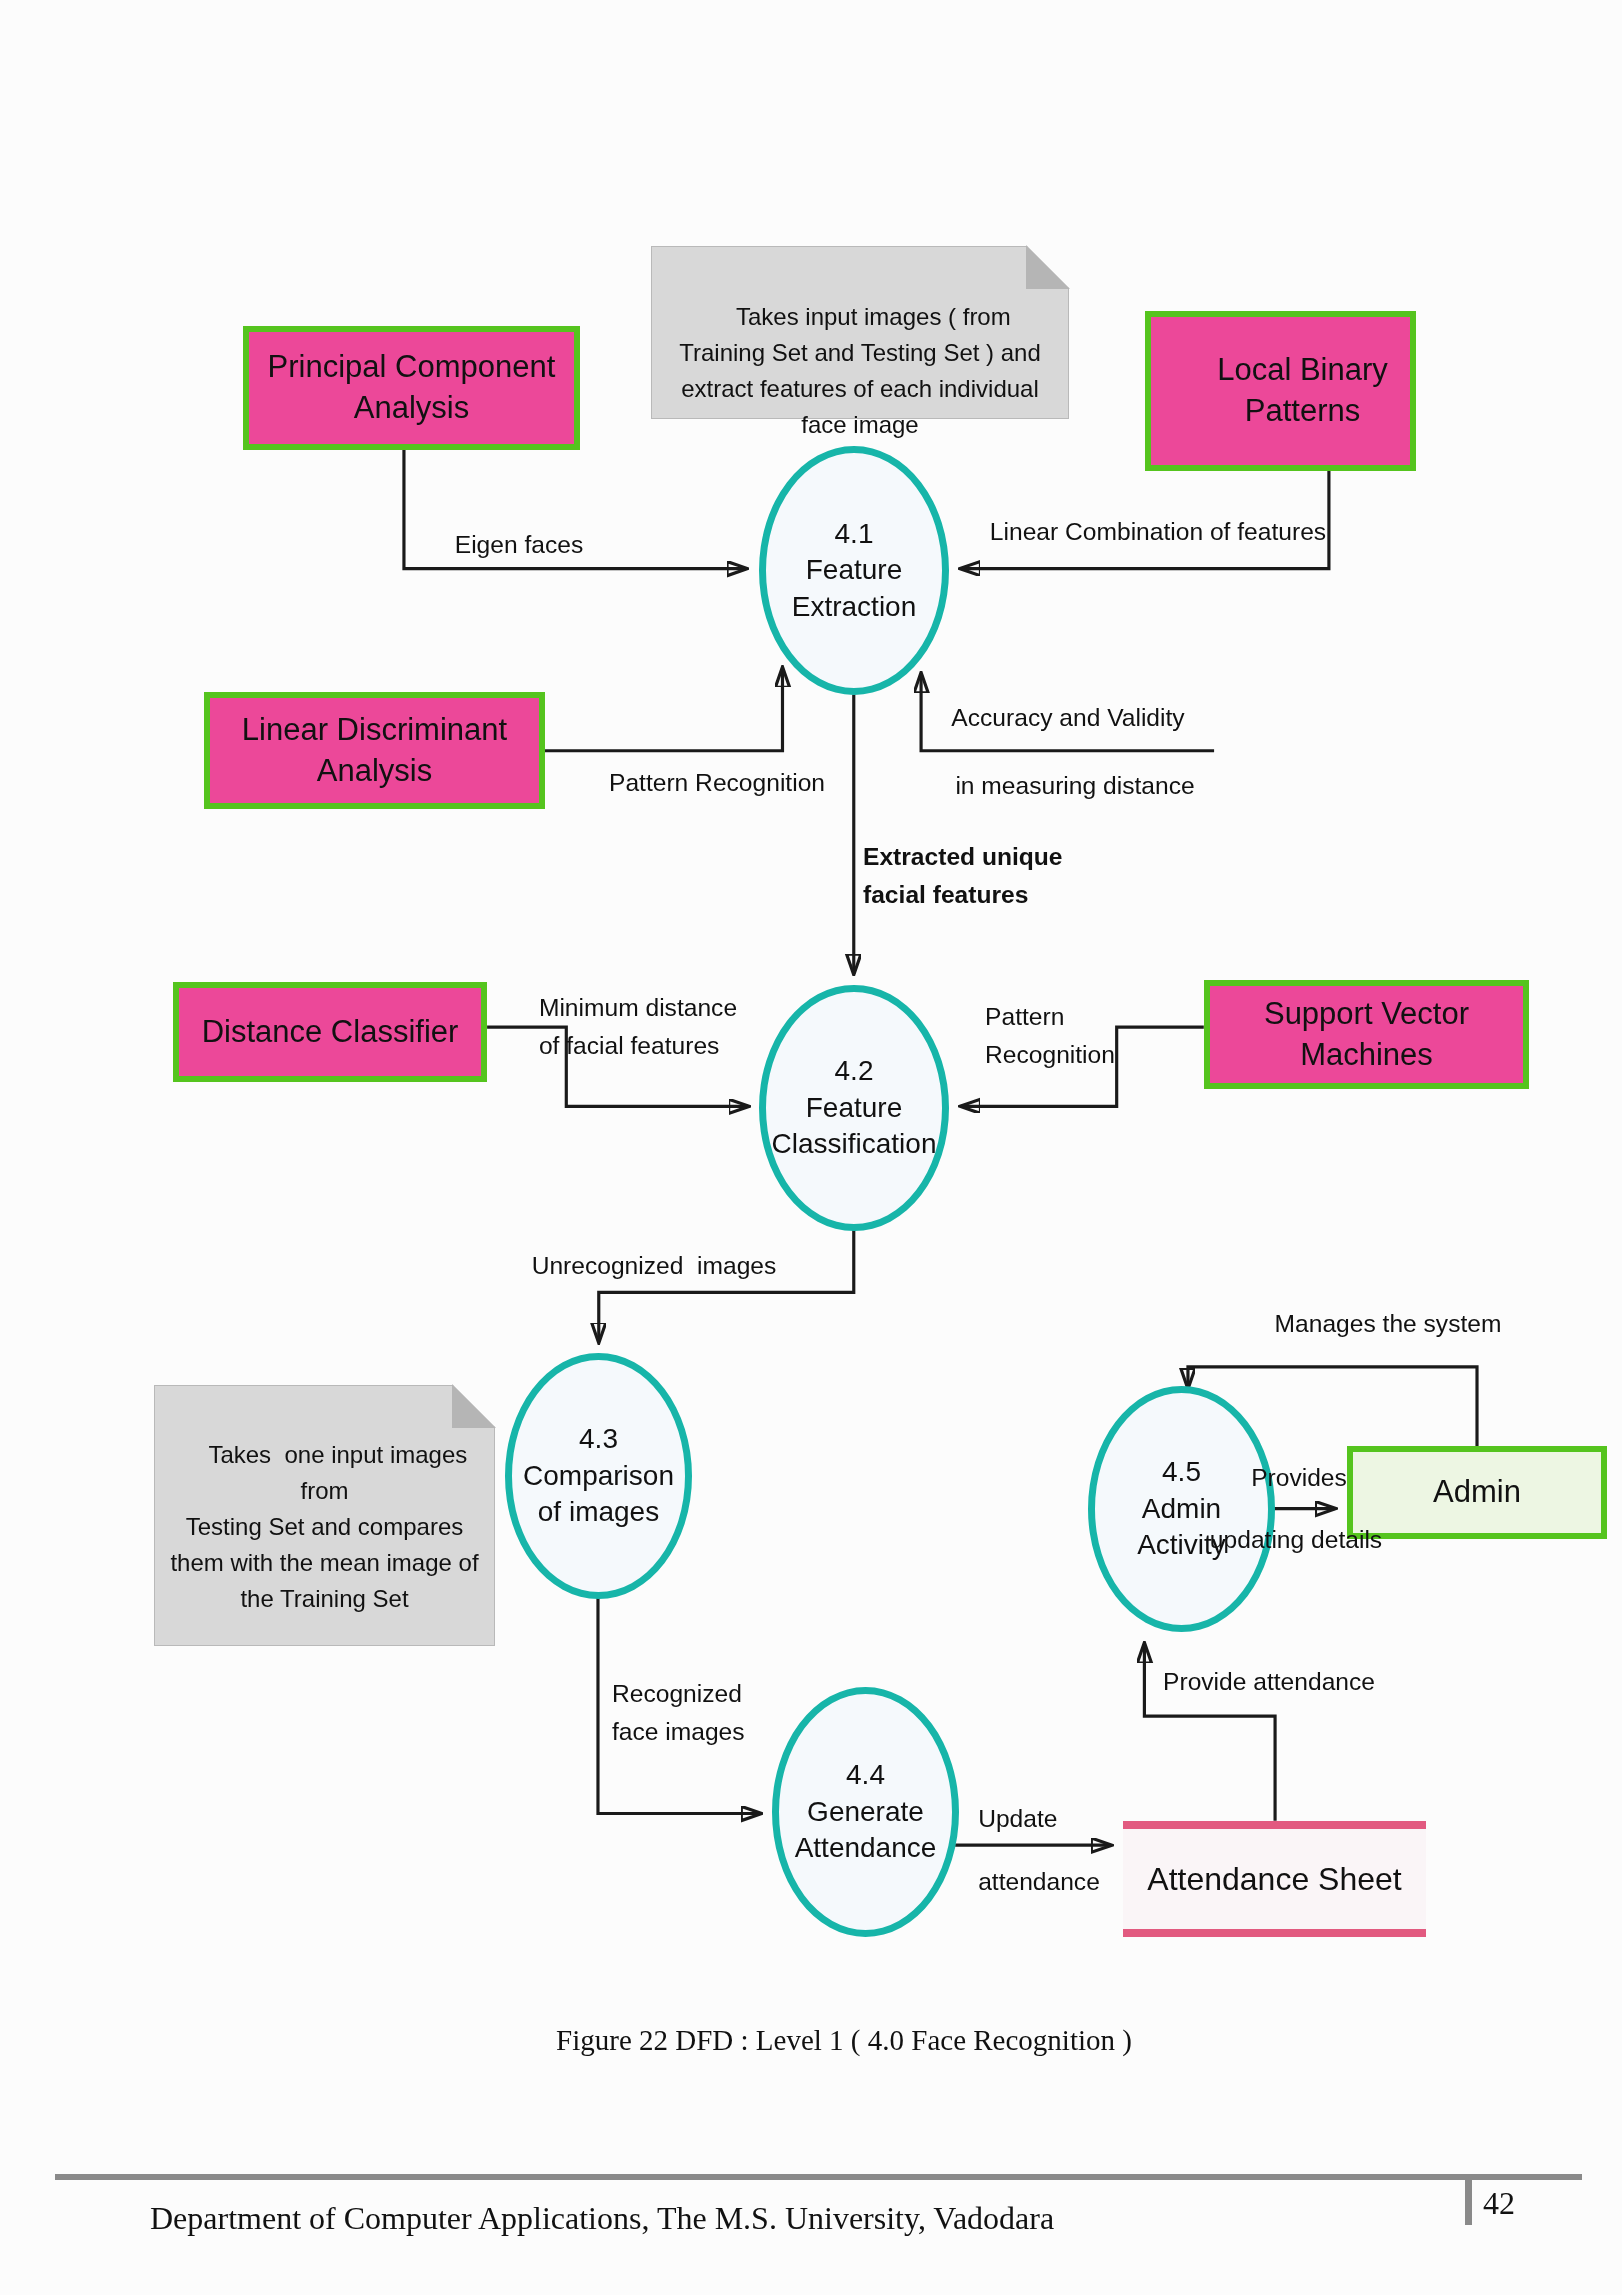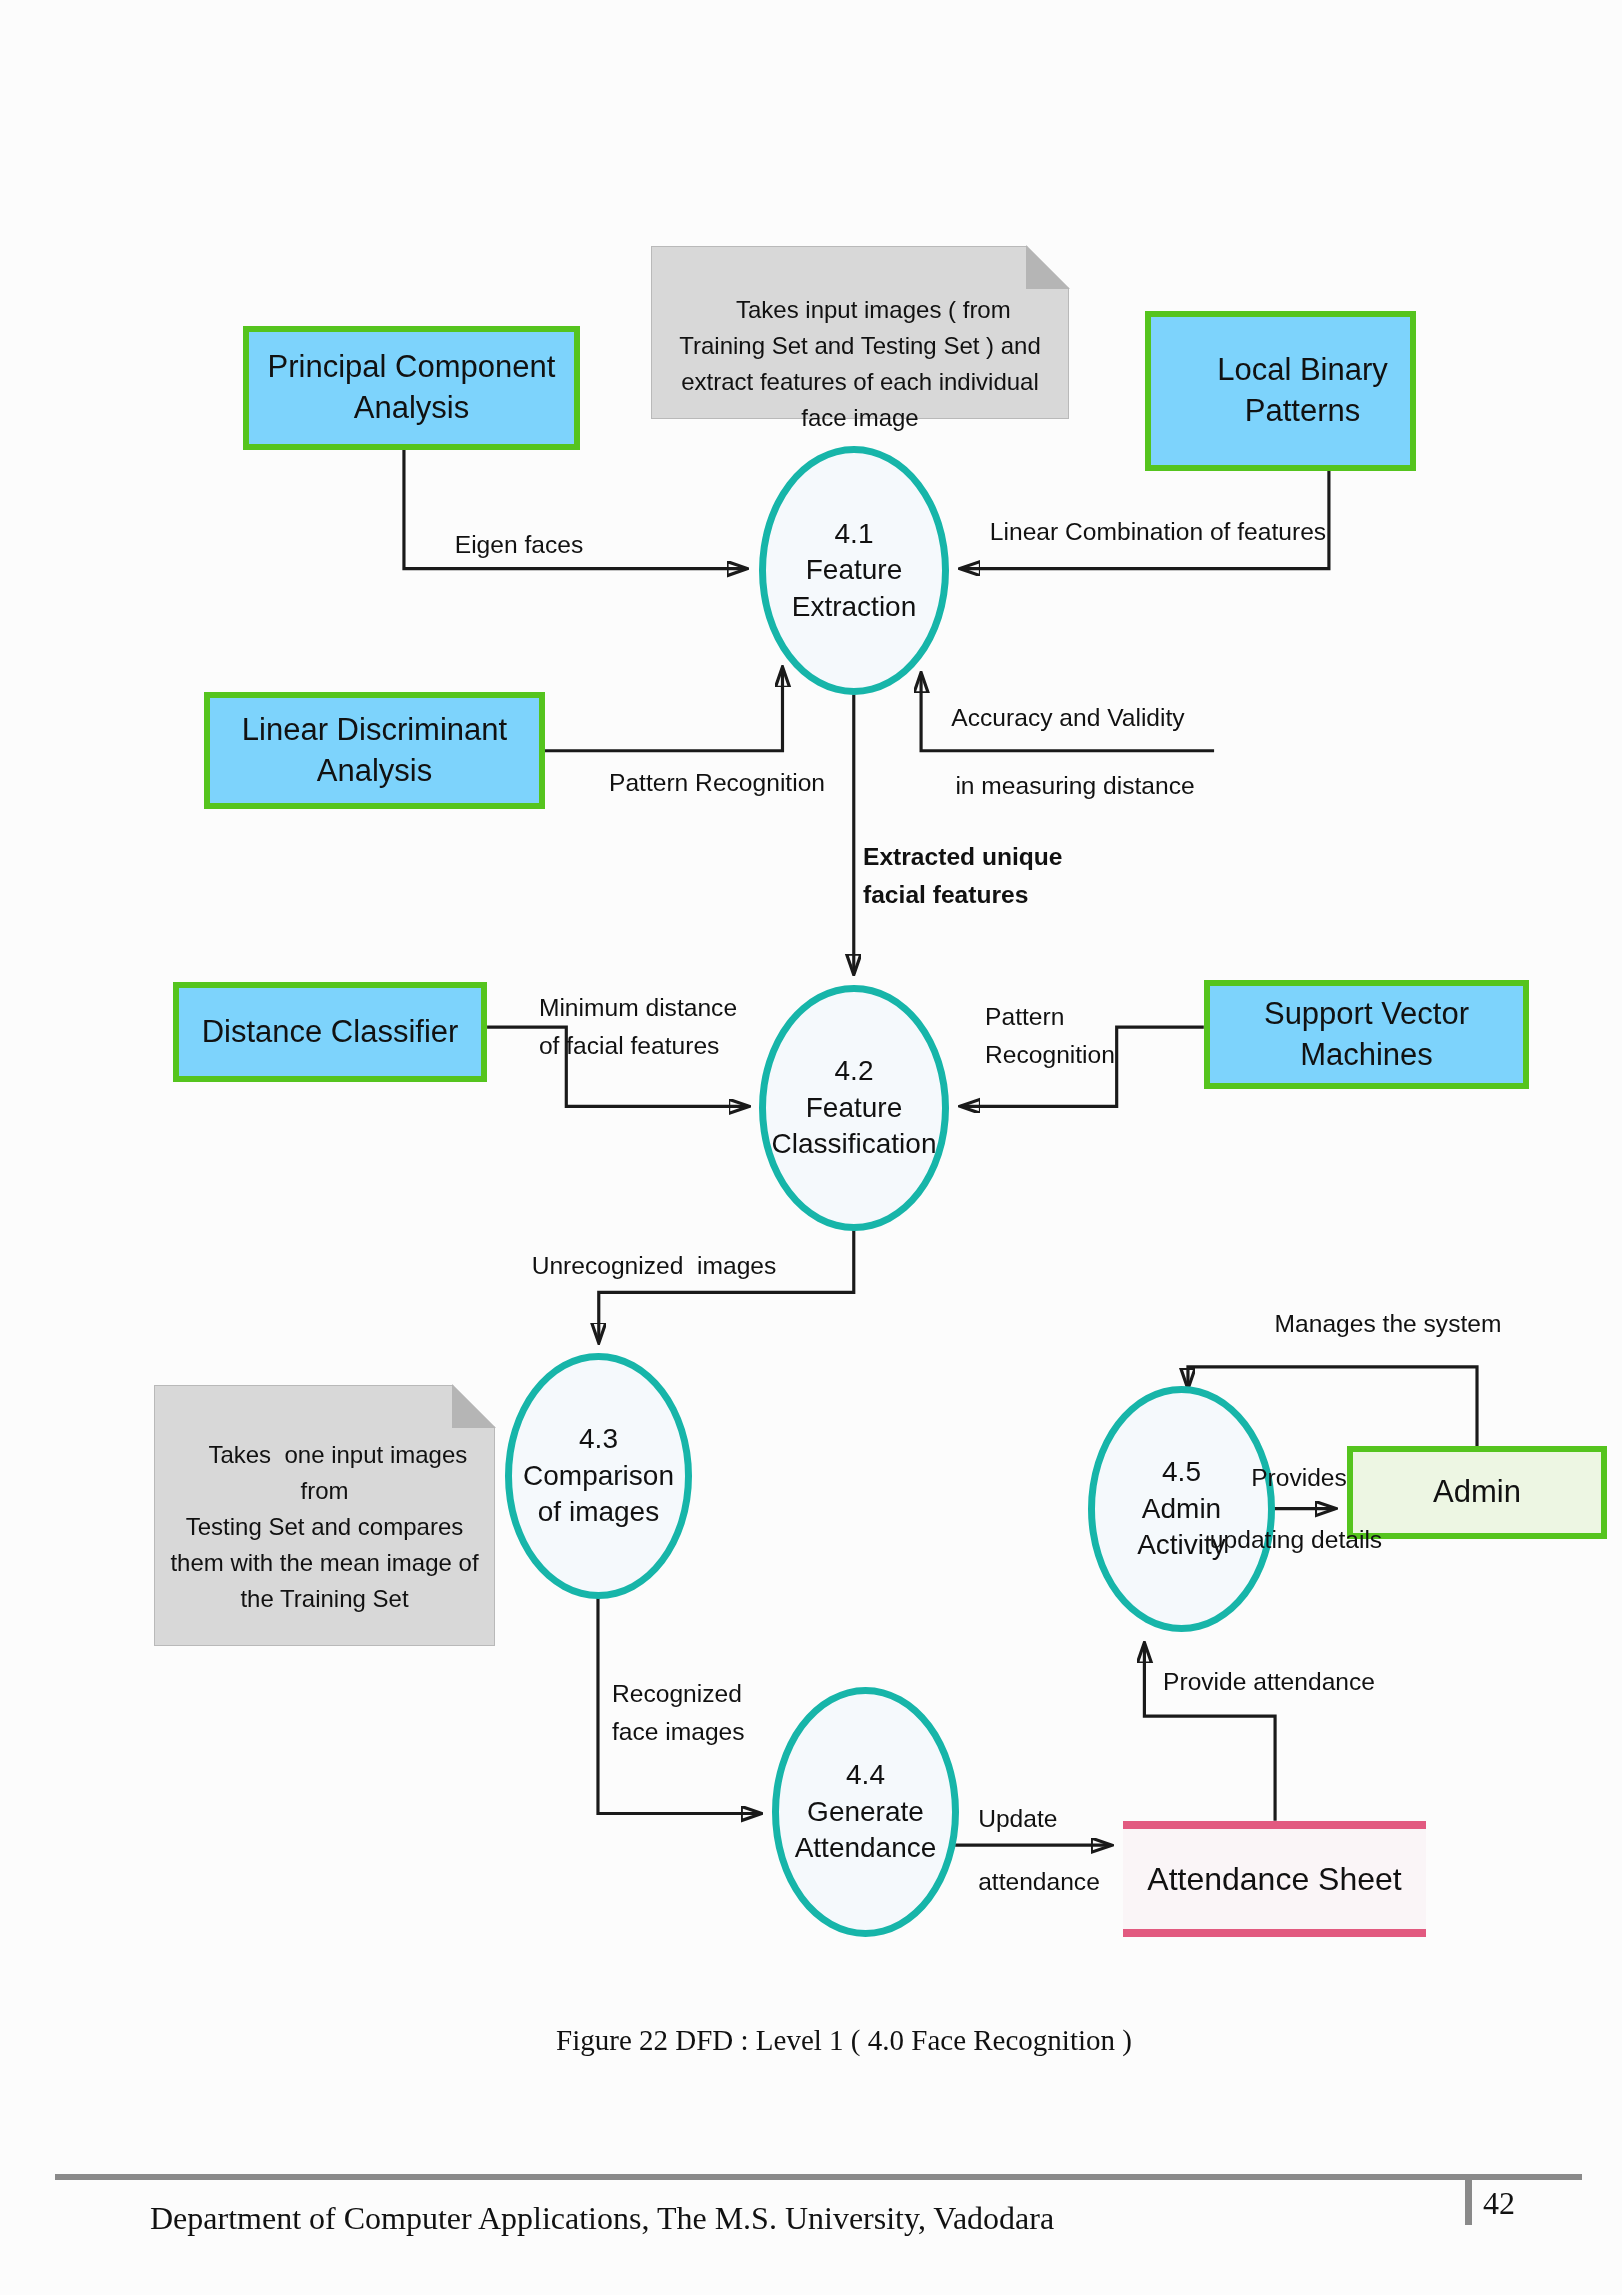--- a/index.html
+++ b/index.html
@@ -3,21 +3,21 @@
 <meta charset="utf-8">
 <style>
   html,body{margin:0;padding:0;background:#e8e8e8;}
   .stage{
     position:relative;width:1622px;height:2295px;background:#fcfcfc;
     font-family:"Liberation Sans",sans-serif;color:#111;overflow:hidden;
   }
   .wires{position:absolute;left:0;top:0;width:1622px;height:2295px;}
   .wires path{stroke:#1a1a1a;stroke-width:4;fill:none;}
   .entity{
-    position:absolute;box-sizing:border-box;border:6.3px solid #55c41e;background:#7dd3fc;
+    position:absolute;box-sizing:border-box;border:6.3px solid #55c41e;background:#ec4899;
     display:flex;align-items:center;justify-content:center;text-align:center;
     font-size:31px;line-height:1.32;white-space:pre-wrap;font-weight:400;
   }
   .entity.admin{background:#edf6e3;}
   .process{
     position:absolute;box-sizing:border-box;border:7.1px solid #17b5a9;background:#f5f9fc;
     border-radius:50%;display:flex;flex-direction:column;align-items:center;justify-content:center;
     text-align:center;font-size:28px;line-height:1.3;
   }
   .process .pname{white-space:pre-wrap;}
@@ -66,21 +66,21 @@
     <path d="M615,1297 L715,1297 L715,1397 L944,1397" marker-end="url(#arr)"></path>
     <path d="M1520,1297 L1410,1297 L1410,1397 L1214,1397" marker-end="url(#arr)"></path>
     <path d="M1078,1553 L1078,1632 L756,1632 L756,1694" marker-end="url(#arr)"></path>
     <path d="M755,2018 L755,2290 L960,2290" marker-end="url(#arr)"></path>
     <path d="M1206,2330 L1402,2330" marker-end="url(#arr)"></path>
     <path d="M1610,2299 L1610,2167 L1445,2167 L1445,2076" marker-end="url(#arr)"></path>
     <path d="M1578,1905 L1685,1905" marker-end="url(#arr)"></path>
     <path d="M1865,1826 L1865,1726 L1500,1726 L1500,1752" marker-end="url(#arr)"></path>
   </svg>
 
-  <div class="note" style="left:651px;top:246px;width:418px;height:173px;padding-top:9px;">
+  <div class="note" style="left:651px;top:246px;width:418px;height:173px;padding-top:16px;">
     <span>Takes input images ( from
 Training Set and Testing Set ) and
 extract features of each individual
 face image</span>
     <div class="fold-cut"></div>
     <div class="fold-flap"></div>
   </div>
 
   <div class="note" style="left:154px;top:1385px;width:341px;height:261px;padding-top:15px;">
     <span>Takes  one input images from

